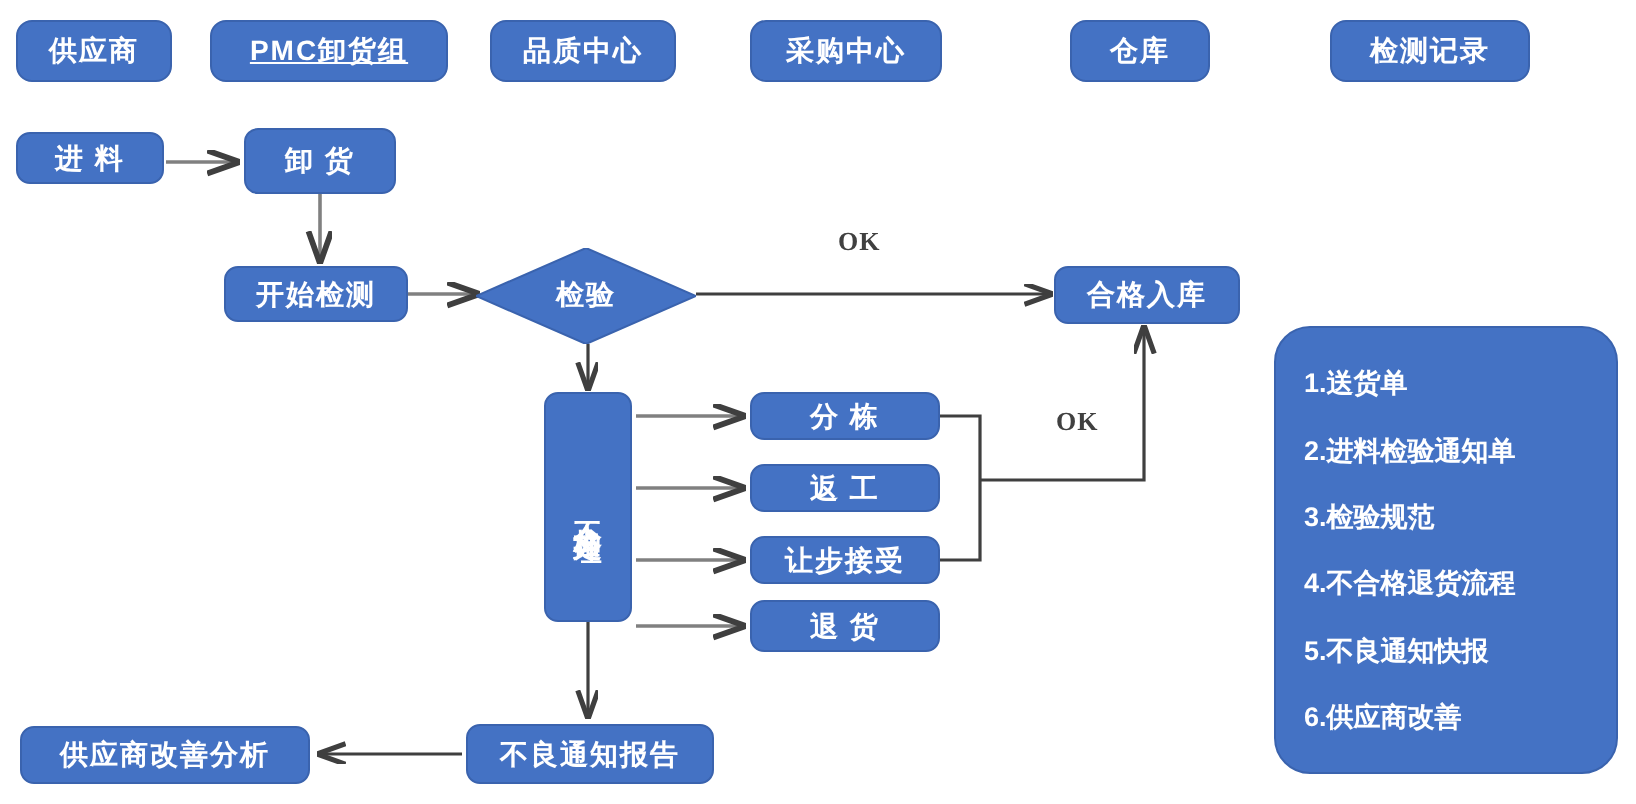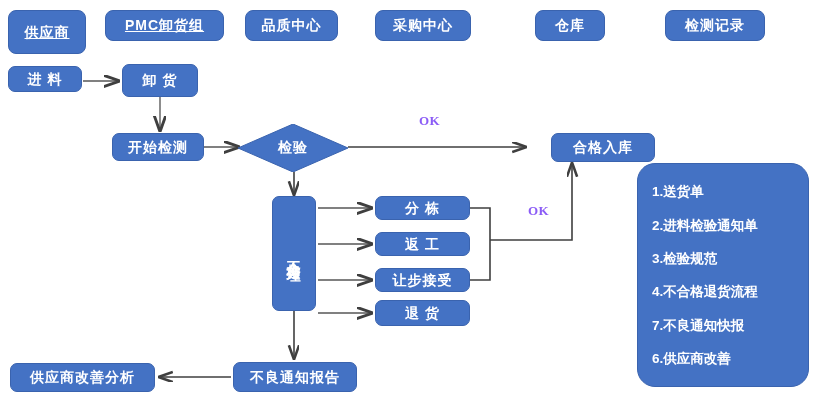--- a/index.html
+++ b/index.html
@@ -78,21 +78,21 @@
     display: flex;
     flex-direction: column;
     justify-content: space-around;
   }
   .panel .pitem {
     white-space: nowrap;
     line-height: 1.1;
   }
   .oklabel {
     position: absolute;
-    color: #8b5cf6;
+    color: #404040;
     font-family: "Liberation Serif", "DejaVu Serif", serif;
     font-weight: bold;
     font-size: 13px;
     letter-spacing: 0.5px;
   }
   svg.wires {
     position: absolute;
     left: 0;
     top: 0;
     width: 818px;
@@ -107,21 +107,21 @@
   svg.wires .gray {
     stroke: #808080;
     stroke-width: 1.8;
   }
 </style>
 </head>
 <body>
 
 <div id="canvas">
 
-  <div class="node lane" style="left:8px; top:10px; width:78px; height:44px;text-decoration:underline;">
+  <div class="node lane" style="left:8px; top:10px; width:78px; height:31px;">
     <span>供应商</span>
   </div>
 
   <div class="node lane" style="left:105px; top:10px; width:119px; height:31px;text-decoration:underline;">
     <span>PMC卸货组</span>
   </div>
 
   <div class="node lane" style="left:245px; top:10px; width:93px; height:31px;">
     <span>品质中心</span>
   </div>
@@ -186,21 +186,21 @@
     <span>开始检测</span>
   </div>
 
   <div class="diamond" style="left:238px; top:124px; width:110px; height:48px;">
     <svg viewBox="0 0 110 48" preserveAspectRatio="none">
       <polygon points="55,0 110,24 55,48 0,24" fill="#4472C4" stroke="#3A63AE" stroke-width="1"></polygon>
     </svg>
     <span class="dlabel">检验</span>
   </div>
 
-  <div class="node" style="left:527px; top:133px; width:104px; height:29px;margin-left:24px;">
+  <div class="node" style="left:527px; top:133px; width:93px; height:29px;">
     <span>合格入库</span>
   </div>
 
   <div class="node" style="left:272px; top:196px; width:44px; height:115px; padding:6px 0;">
     <span class="vertical-text">不合格处理</span>
   </div>
 
   <div class="node" style="left:375px; top:196px; width:95px; height:24px;">
     <span>分 栋</span>
   </div>
@@ -227,17 +227,17 @@
 
   <div class="oklabel" style="left:419px; top:113px;">OK</div>
 
   <div class="oklabel" style="left:528px; top:203px;">OK</div>
 
   <div class="panel" style="left:637px; top:163px; width:172px; height:224px;">
     <div class="pitem">1.送货单</div>
     <div class="pitem">2.进料检验通知单</div>
     <div class="pitem">3.检验规范</div>
     <div class="pitem">4.不合格退货流程</div>
-    <div class="pitem">7.不良通知快报</div>
+    <div class="pitem">5.不良通知快报</div>
     <div class="pitem">6.供应商改善</div>
   </div>
 
 </div>
 
 </body></html>

